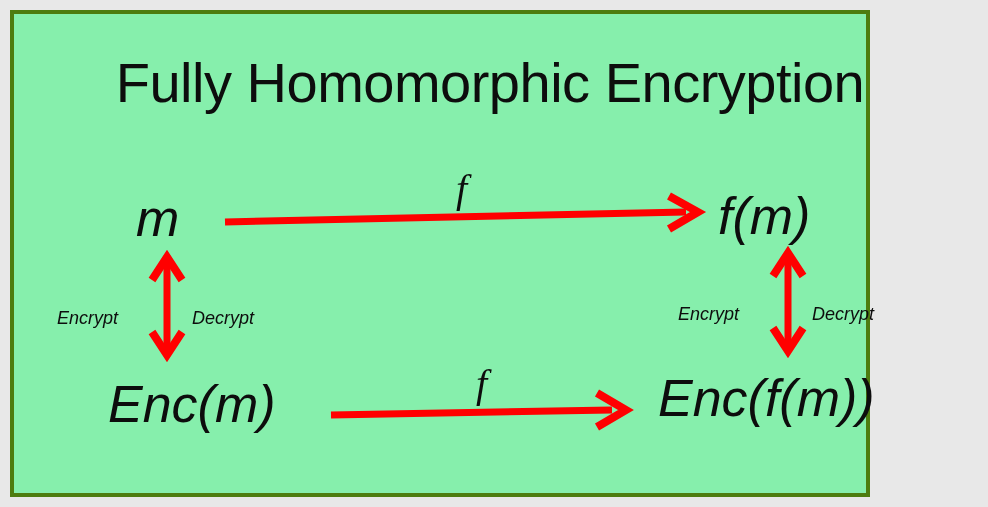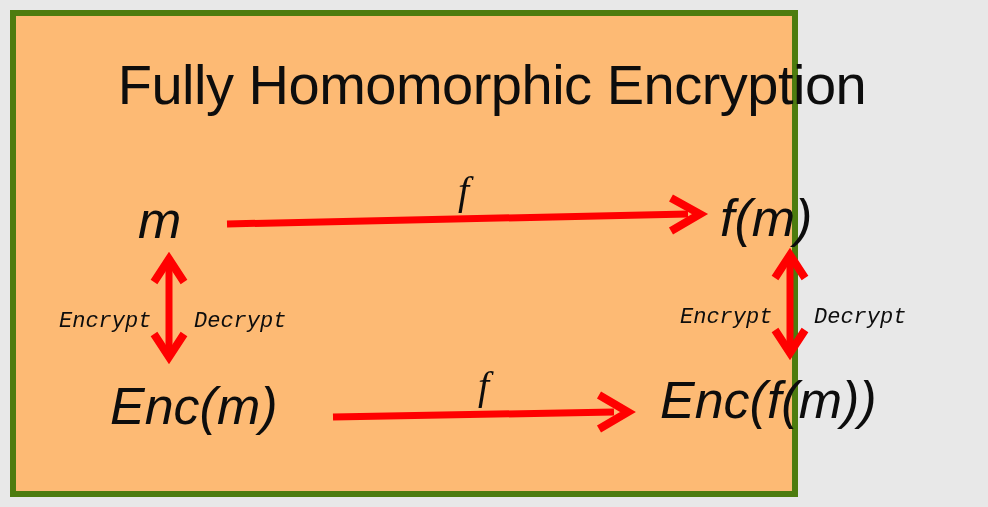--- a/index.html
+++ b/index.html
@@ -12,25 +12,25 @@
     width: 988px;
     height: 507px;
     overflow: hidden;
     font-family: "Liberation Sans", sans-serif;
   }
 
   .slide-frame {
     position: absolute;
     left: 10px;
     top: 10px;
-    width: 788px;
+    width: 860px;
     height: 487px;
     box-sizing: border-box;
-    border: 6px solid #4d7c0f;
-    background: #fdba74;
+    border: 4px solid #4d7c0f;
+    background: #86efac;
   }
 
   .canvas {
     position: absolute;
     left: 0;
     top: 0;
     width: 100%;
     height: 100%;
   }
 
@@ -77,25 +77,25 @@
     color: #0d0d0d;
     line-height: 1;
     white-space: nowrap;
   }
   .f-top    { left: 442px; top: 155px; }
   .f-bottom { left: 462px; top: 350px; }
 
   
   .vlabel {
     position: absolute;
-    font-family: Liberation Mono, monospace;
+    font-family: Liberation Sans, sans-serif;
     font-style: italic;
     font-weight: 400;
     font-stretch: condensed;
-    font-size: 22px;
+    font-size: 18px;
     color: #0d0d0d;
     white-space: nowrap;
     line-height: 1;
     text-align: center;
   }
   .enc-left   { left: 43px;  top: 295px; }
   .dec-left   { left: 178px; top: 295px; }
   .enc-right  { left: 664px; top: 291px; }
   .dec-right  { left: 798px; top: 291px; }
 

